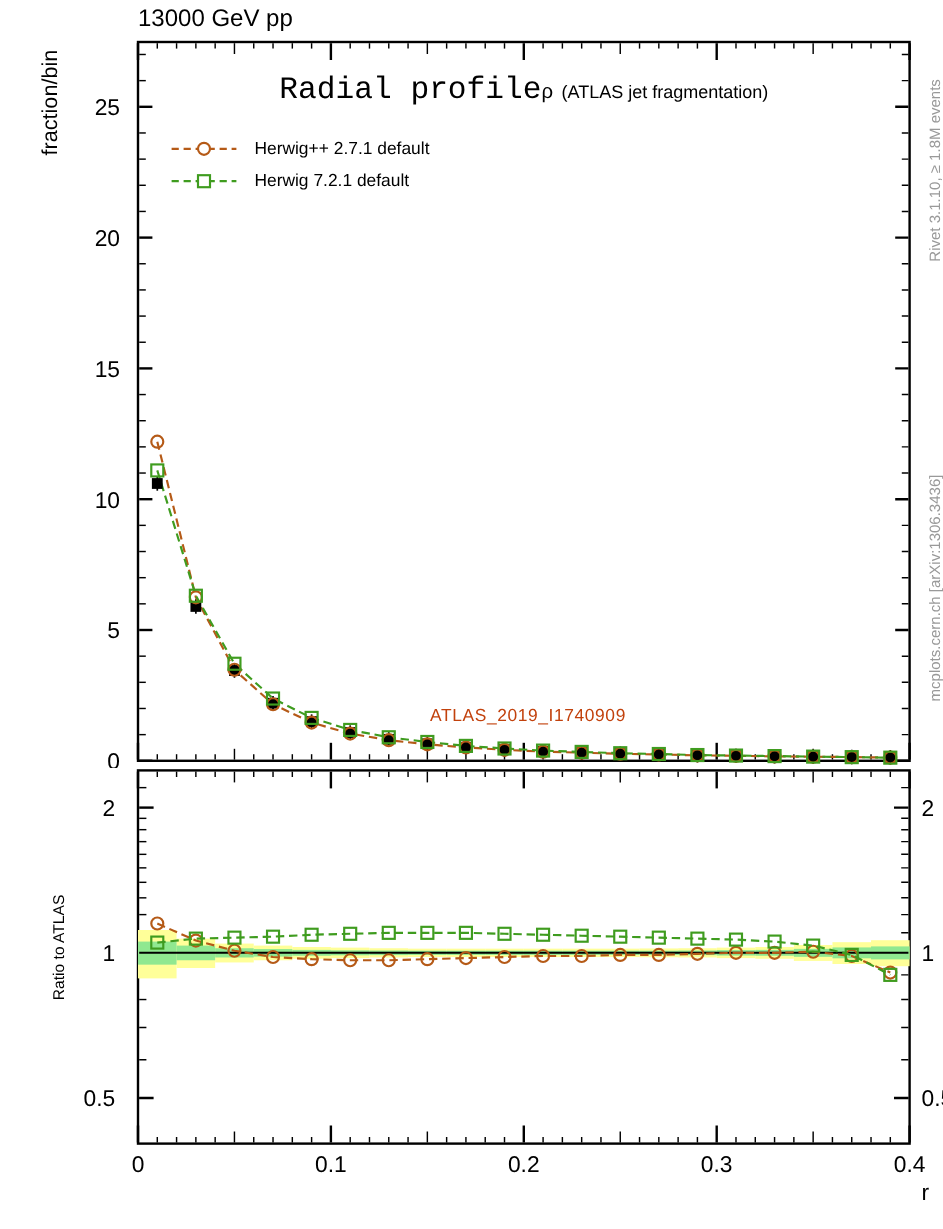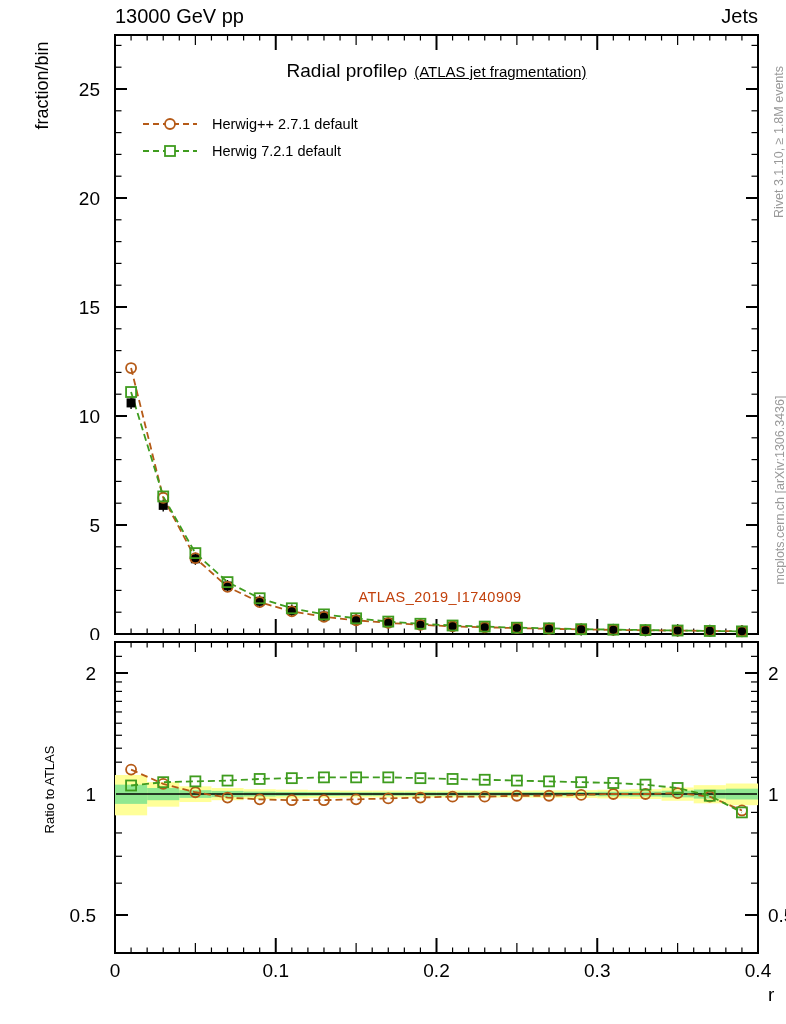--- a/index.html
+++ b/index.html
@@ -2,23 +2,23 @@
 <html><head>
 <meta charset="utf-8">
 <style>
   html,body{margin:0;padding:0;background:#fff;}
   #page{position:relative;width:786px;height:1024px;background:#fff;overflow:hidden;
         font-family:"Liberation Sans",sans-serif;color:#000;margin-left:20px;}
   .abs{position:absolute;}
   #header-left{left:95px;top:5px;font-size:20px;}
   #header-right{left:560px;top:5px;width:178px;text-align:right;font-size:20px;}
   #plot-title{left:95px;top:60px;width:643px;text-align:center;white-space:nowrap;}
-  #plot-title .t-main{font-size:19px;}
+  #plot-title .t-main{font-size:26px;font-family:Liberation Mono, monospace;}
   #plot-title .t-sym{font-size:17px;}
-  #plot-title .t-suf{font-size:15px;margin-left:7px;text-decoration:underline;}
+  #plot-title .t-suf{font-size:15px;margin-left:7px;}
   #legend{left:122px;top:110px;}
   .legend-row{display:flex;align-items:center;height:27px;}
   .legend-row svg{width:56px;height:16px;margin-right:14px;}
   .legend-label{font-size:14.5px;}
   #ylabel-main{left:-38px;top:75px;width:120px;text-align:center;font-size:18px;
                transform:rotate(-90deg);}
   #ylabel-ratio{left:-31px;top:782px;width:120px;text-align:center;font-size:13px;
                transform:rotate(-90deg);}
   #xlabel{left:748px;top:984px;font-size:19px;}
   #watermark{left:270px;top:589px;width:300px;text-align:center;font-size:14.5px;
@@ -28,21 +28,20 @@
   #side-note-bottom{left:613px;top:482px;width:295px;height:16px;text-align:center;
       font-size:12.5px;color:#999;transform:rotate(-90deg);white-space:nowrap;}
   svg text{font-family:"Liberation Sans",sans-serif;}
 </style>
 </head>
 <body>
 
 <div id="page">
 
   <div class="abs" id="header-left">13000 GeV pp</div>
-  <div class="abs" id="header-right">Jets</div>
 
   <svg class="abs" id="plot-svg" width="786" height="1024" style="left:0;top:0">
       <g>
         <rect x="95" y="35" width="643" height="599" fill="none" stroke="#000" stroke-width="2"></rect>
         <rect x="95" y="642" width="643" height="311" fill="none" stroke="#000" stroke-width="2"></rect>
         <line x1="95" y1="36" x2="95" y2="50" stroke="#000" stroke-width="2"></line>
         <line x1="95" y1="633" x2="95" y2="619" stroke="#000" stroke-width="2"></line>
         <line x1="95" y1="643" x2="95" y2="657" stroke="#000" stroke-width="2"></line>
         <line x1="95" y1="952" x2="95" y2="938" stroke="#000" stroke-width="2"></line>
         <line x1="111.075" y1="36" x2="111.075" y2="40.5" stroke="#000" stroke-width="1.2"></line>

